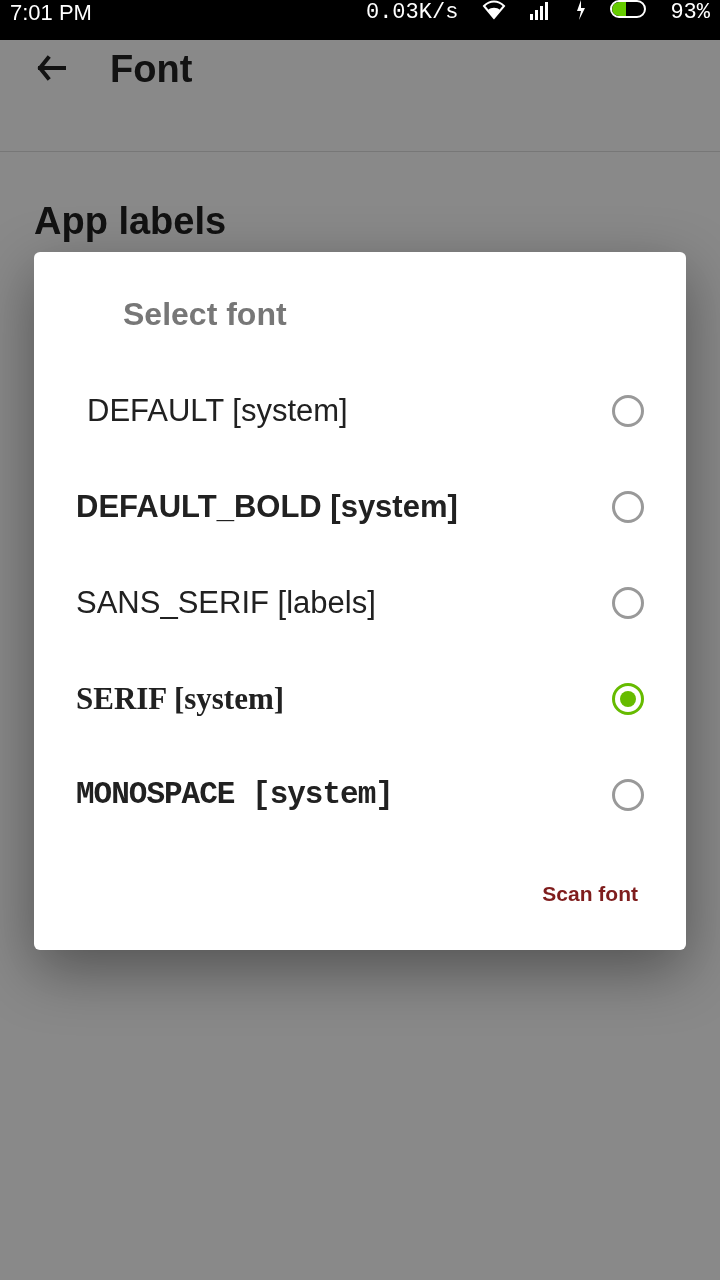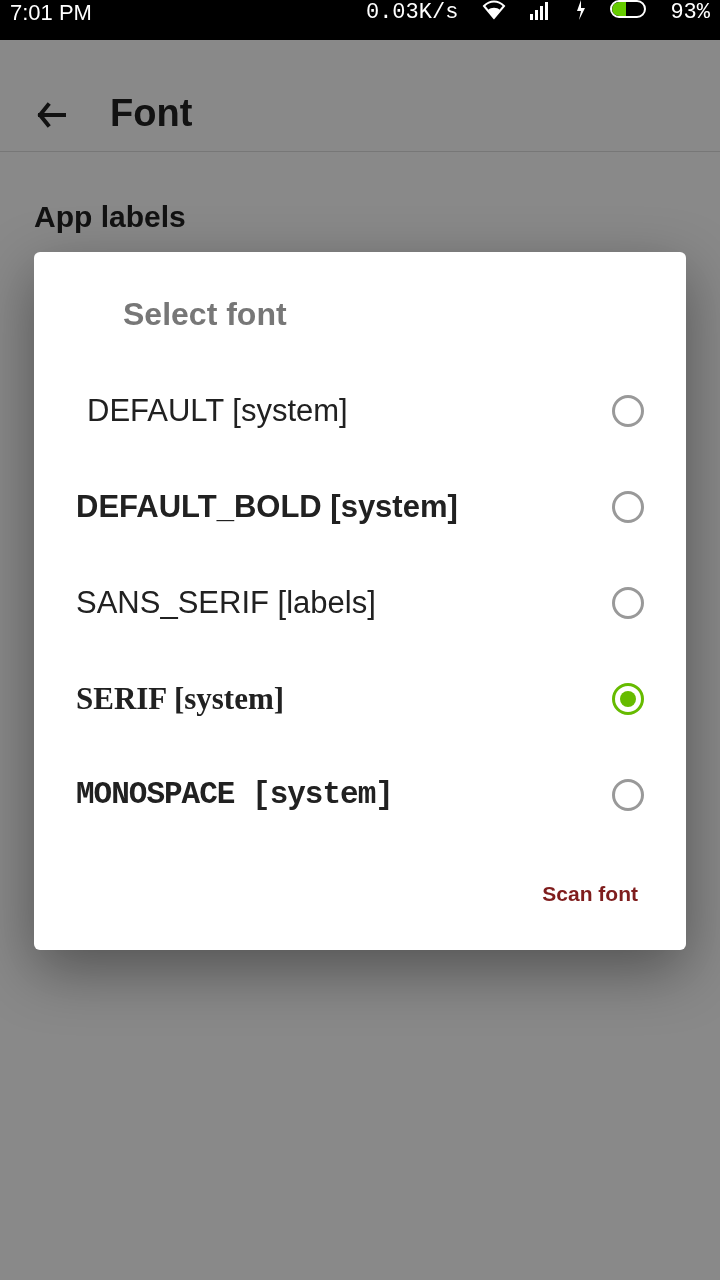--- a/index.html
+++ b/index.html
@@ -45,40 +45,40 @@
     }
     
     .app-bg {
       position: absolute;
       top: 40px; left: 0; right: 0; bottom: 0;
       background: #fafafa;
     }
     .app-header {
       height: 112px;
       display: flex;
-      align-items: flex-end;
-      padding: 16px 20px;
+      align-items: flex-start;
+      padding: 8px 20px;
       border-bottom: 1px solid #d9d9d9;
     }
     .back-arrow {
       width: 40px;
       height: 40px;
       display: flex;
       align-items: center;
       justify-content: center;
       margin-right: 38px;
       margin-left: 12px;
     }
     .app-title {
       font-size: 38px;
       font-weight: 700;
       color: #212121;
     }
     .section-label {
-      font-size: 30px;
+      font-size: 38px;
       font-weight: 700;
       color: #212121;
       padding: 48px 34px 12px;
     }
     
     .dim {
       position: absolute;
       top: 40px; left: 0; right: 0; bottom: 0;
       background: rgba(0,0,0,0.45);
     }

